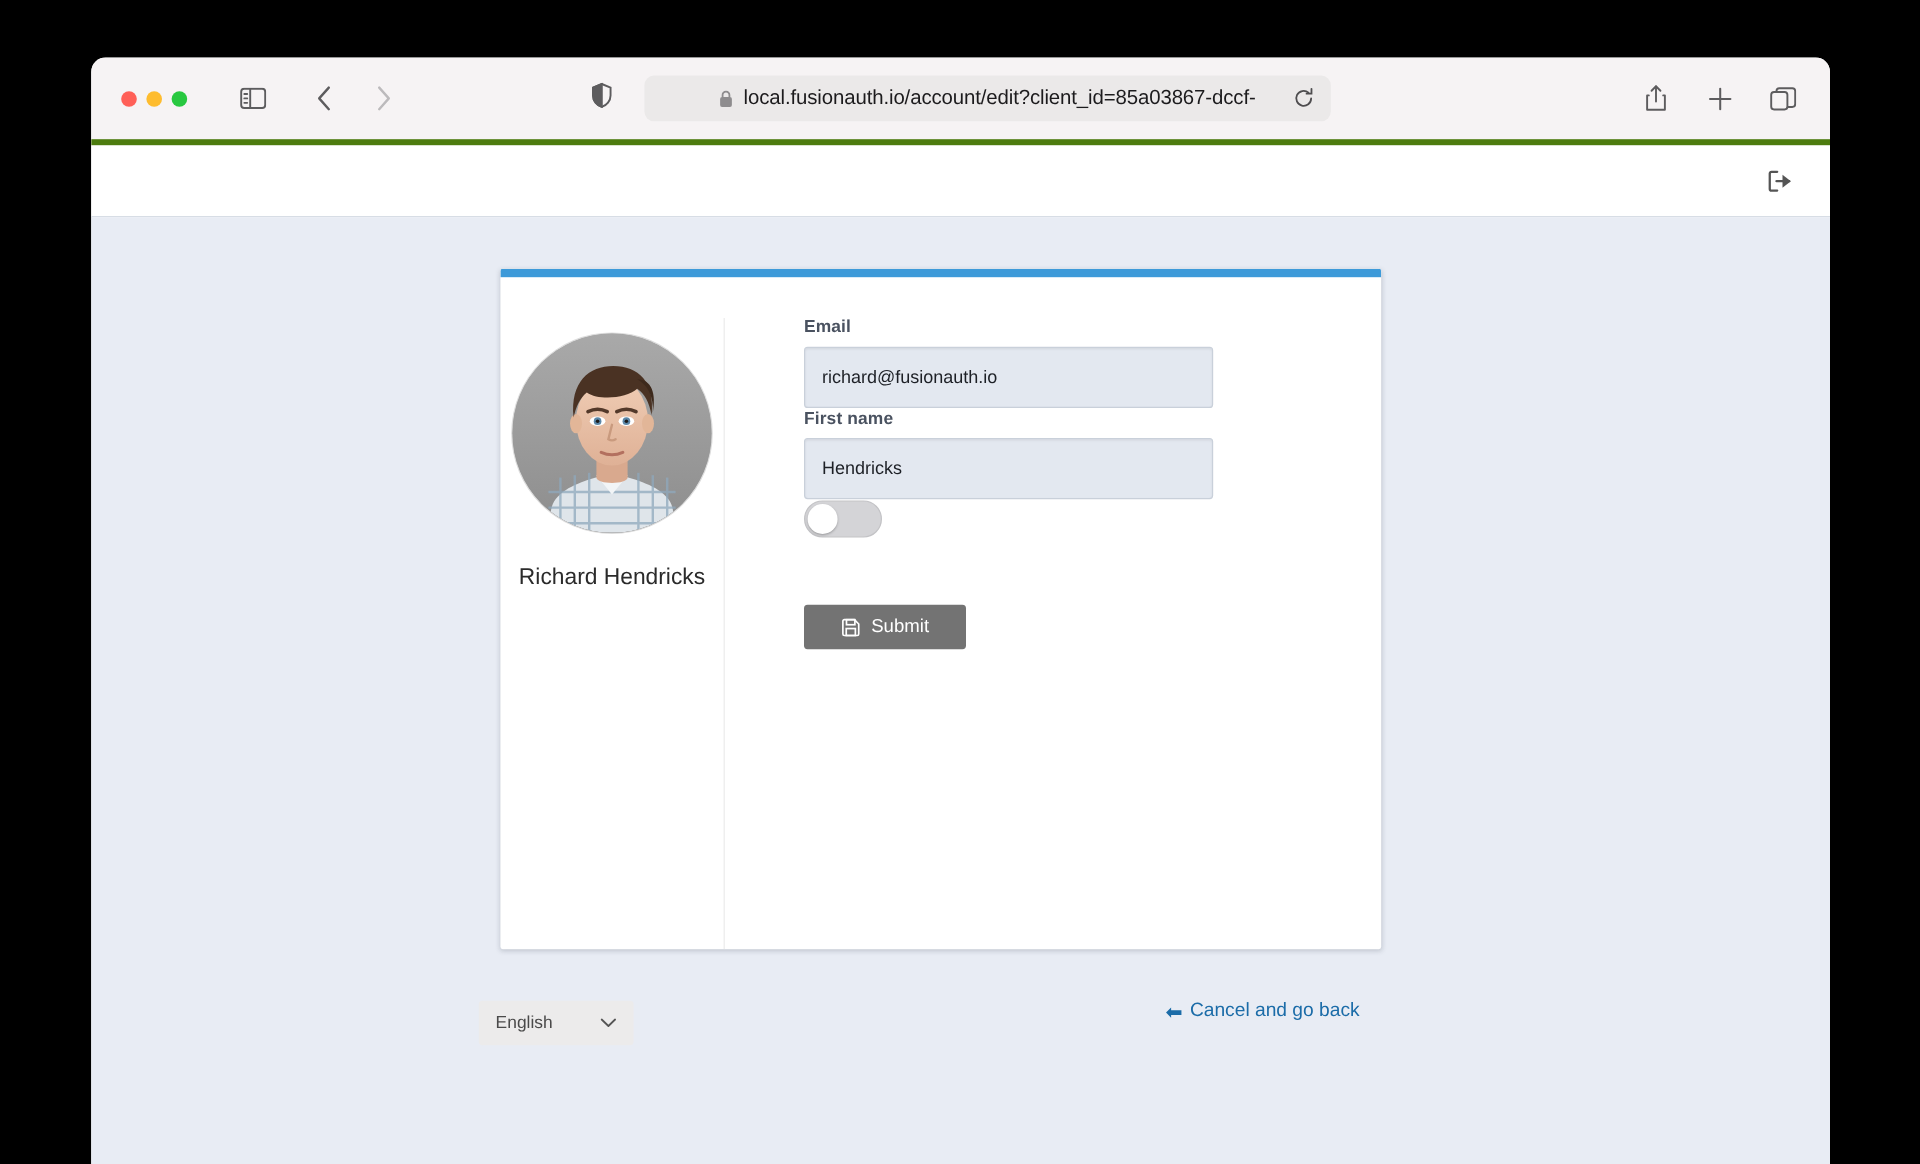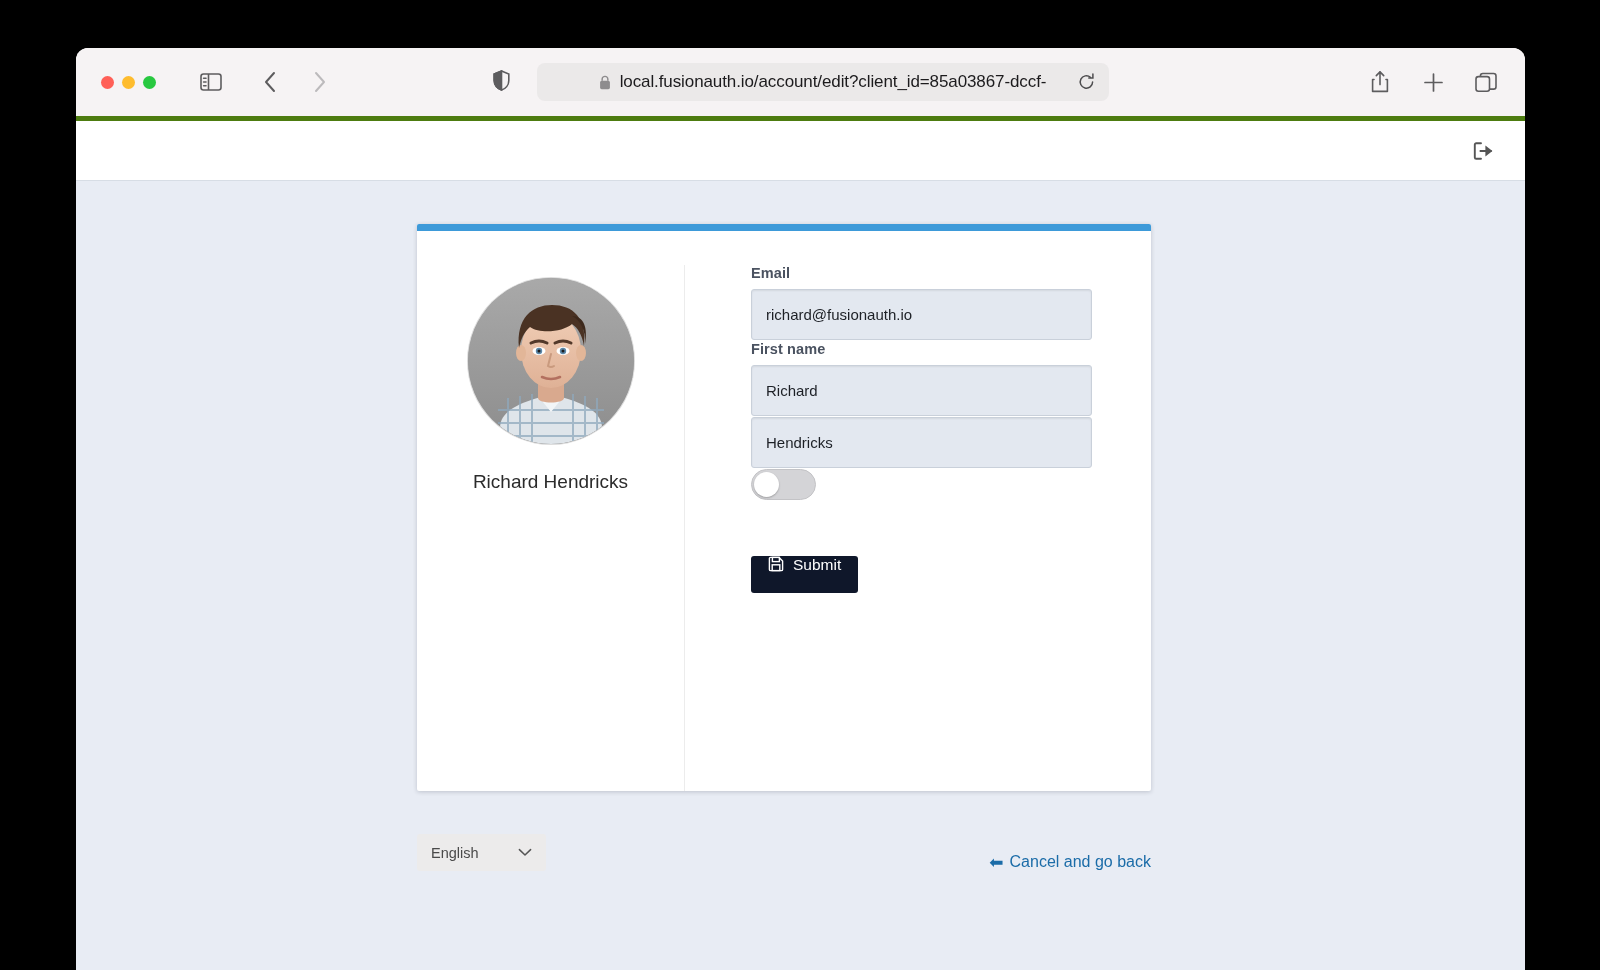--- a/index.html
+++ b/index.html
@@ -132,21 +132,21 @@
   }
   .card-accent { height: 7px; background: #3d9ad9; }
   .card-inner {
     display: flex;
     padding: 34px 0 0 0;
     min-height: 560px;
   }
 
   
   .avatar-col {
-    width: 268px;
+    width: 187px;
     display: flex;
     flex-direction: column;
     align-items: center;
     padding-top: 13px;
     border-right: 1px solid #ececec;
     min-height: 490px;
   }
   .avatar {
     width: 166px;
     height: 166px;
@@ -204,41 +204,42 @@
     width: 25px;
     height: 25px;
     border-radius: 50%;
     background: #ffffff;
     box-shadow: 0 1px 2px rgba(0,0,0,0.25);
   }
 
   .submit-btn {
     margin-top: 55px;
     display: inline-flex;
+    align-items: center;
     gap: 9px;
     height: 37px;
-    padding: 0 17px;
-    background: #0f172a;
+    padding: 0 31px;
+    background: #737373;
     border: none;
     border-radius: 3px;
     color: #ffffff;
     font-family: "Liberation Sans", sans-serif;
     font-size: 15.5px;
     cursor: pointer;
   }
   .submit-btn svg { display: block; }
 
   
   .footer-row {
     position: absolute;
-    left: 341px;
+    left: 323px;
     top: 653px;
     width: 734px;
     display: flex;
-    align-items: flex-end;
+    align-items: flex-start;
     justify-content: space-between;
   }
   .lang-select {
     display: flex;
     align-items: center;
     justify-content: space-between;
     width: 129px;
     height: 37px;
     background: #ecebeb;
     border: none;
@@ -427,21 +428,20 @@
 
         <div class="form-col">
 
           <div class="field">
             <label class="field-label">Email</label>
             <input class="field-input" type="text" value="richard@fusionauth.io" style="">
           </div>
 
           <div class="field">
             <label class="field-label">First name</label>
-            <input class="field-input" type="text" value="Richard" style="">
           </div>
 
           <div class="field">
             <input class="field-input" type="text" value="Hendricks" style="">
           </div>
 
           <div class="field">
             <div class="toggle">
               <span class="toggle-knob"></span>
             </div>

